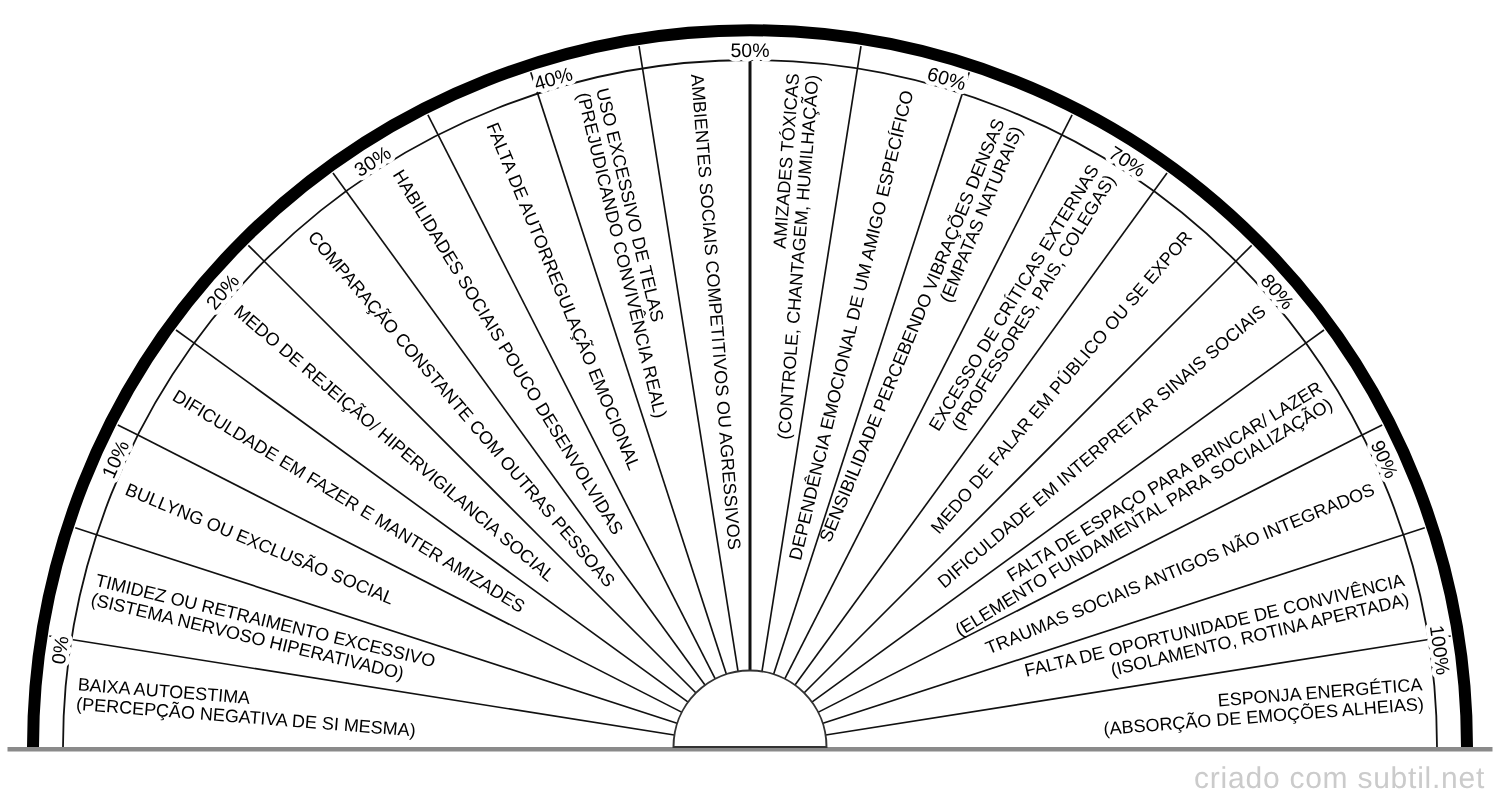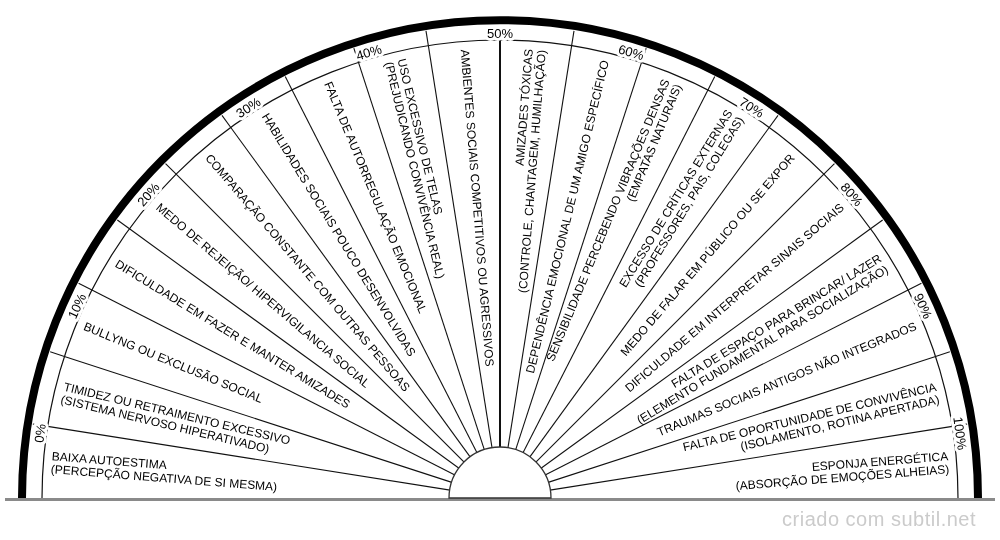--- a/index.html
+++ b/index.html
@@ -21,21 +21,21 @@
     font-family: "Liberation Sans", sans-serif;
     font-size: 13px;
     fill: #000000;
     paint-order: stroke;
     stroke: #ffffff;
     stroke-width: 6px;
     stroke-linejoin: round;
   }
   .watermark {
     position: absolute;
-    right: 24px;
+    right: 10px;
     top: 508px;
     font-size: 20px;
     letter-spacing: 0.5px;
     color: #cbcbcb;
     font-family: "Liberation Sans", sans-serif;
     white-space: nowrap;
   }
 </style>
 </head>
 <body>

